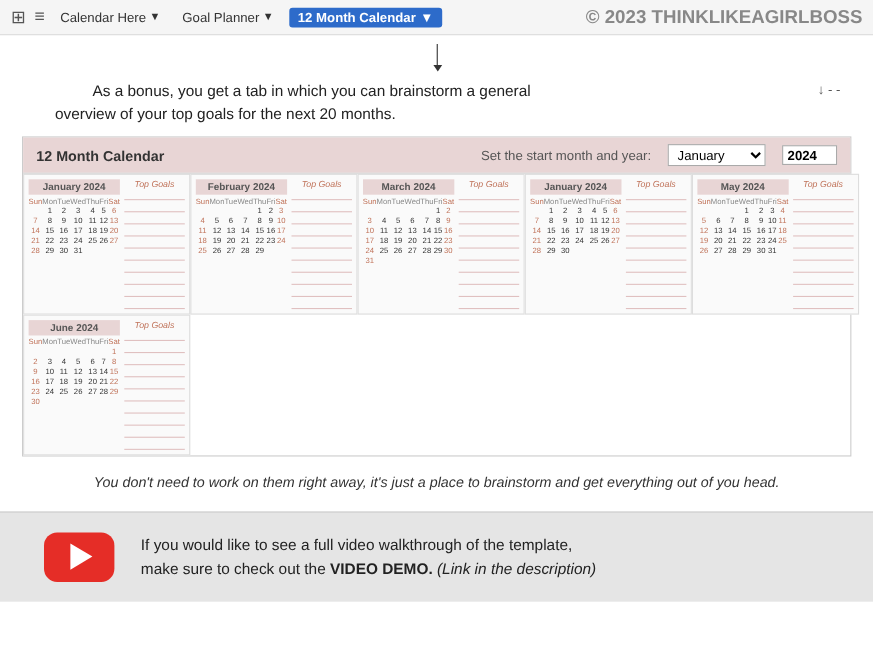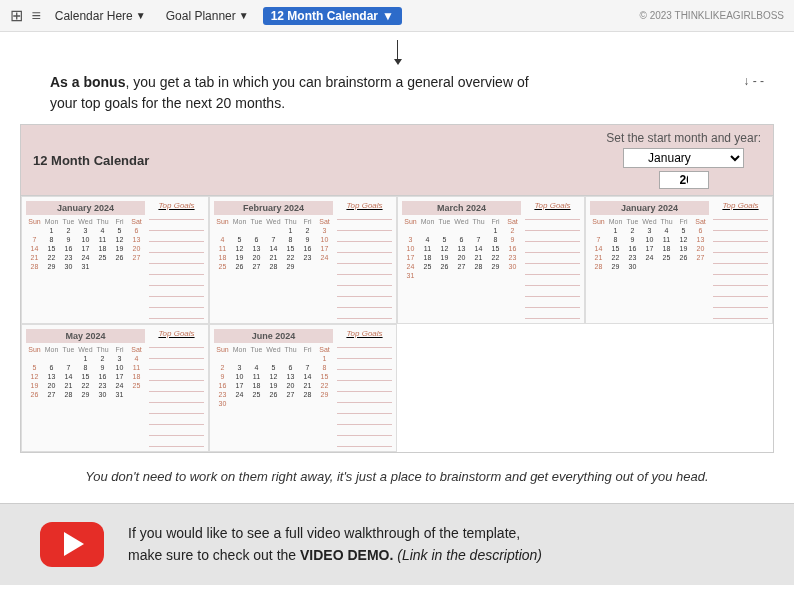--- a/index.html
+++ b/index.html
@@ -32,22 +32,23 @@
       background: #2d6bca;
       color: #fff;
       border-radius: 3px;
       padding: 2px 8px;
       font-size: 12px;
       font-weight: bold;
       display: flex; align-items: center; gap: 4px;
     }
     .nav-right {
       margin-left: auto;
-      font-size: 10px;
+      font-size: 17px;
       color: #888;
+      font-weight: bold;
     }
 
     
     .arrow-annotation {
       text-align: center;
       position: relative;
       padding: 8px 0 2px;
     }
     .arrow-line {
       display: inline-block;
@@ -73,21 +74,21 @@
       justify-content: space-between;
       padding: 10px 30px 10px 50px;
       align-items: flex-start;
     }
     .bonus-text {
       font-size: 14px;
       color: #222;
       max-width: 480px;
       line-height: 1.5;
     }
-    .bonus-text strong { font-weight: bold; }
+    .bonus-text strong { font-weight: normal; margin-left: 34px; }
     .side-note {
       font-style: italic;
       font-size: 12px;
       color: #555;
       text-align: center;
       max-width: 130px;
       line-height: 1.4;
     }
     .side-note-arrow {
       text-align: center;
@@ -108,37 +109,36 @@
       background: #e8d5d5;
     }
     .calendar-title {
       font-size: 13px;
       font-weight: bold;
       color: #333;
     }
     .month-year-controls {
       display: flex;
       align-items: center;
-      gap: 3px;
+      gap: 15px;
       font-size: 12px;
-      flex-direction: column;
     }
     .month-year-controls label { color: #555; }
     .month-select, .year-input {
       border: 1px solid #aaa;
-      padding: 1px 20px;
+      padding: 1px 4px;
       font-size: 12px;
       background: #fff;
     }
     .year-input { width: 50px; font-weight: bold; }
 
     
     .months-grid {
       display: grid;
-      grid-template-columns: repeat(4, 1fr);
+      grid-template-columns: repeat(5, 1fr);
       gap: 0;
       border-top: 1px solid #ccc;
     }
     .month-cell {
       border: 1px solid #ddd;
       padding: 4px;
       background: #fafafa;
     }
     .month-inner {
       display: flex;
@@ -170,21 +170,20 @@
     .mini-cal-day {
       font-size: 7px;
       text-align: center;
       padding: 1px 0;
       color: #333;
     }
     .mini-cal-day.empty { color: #ccc; }
     .mini-cal-day.sat, .mini-cal-day.sun { color: #c0735a; }
     .top-goals-col {
       width: 55px;
-      text-decoration: underline;
     }
     .top-goals-label {
       font-size: 8px;
       color: #c0735a;
       font-style: italic;
       text-align: center;
       margin-bottom: 2px;
     }
     .top-goals-lines {
       display: flex;

